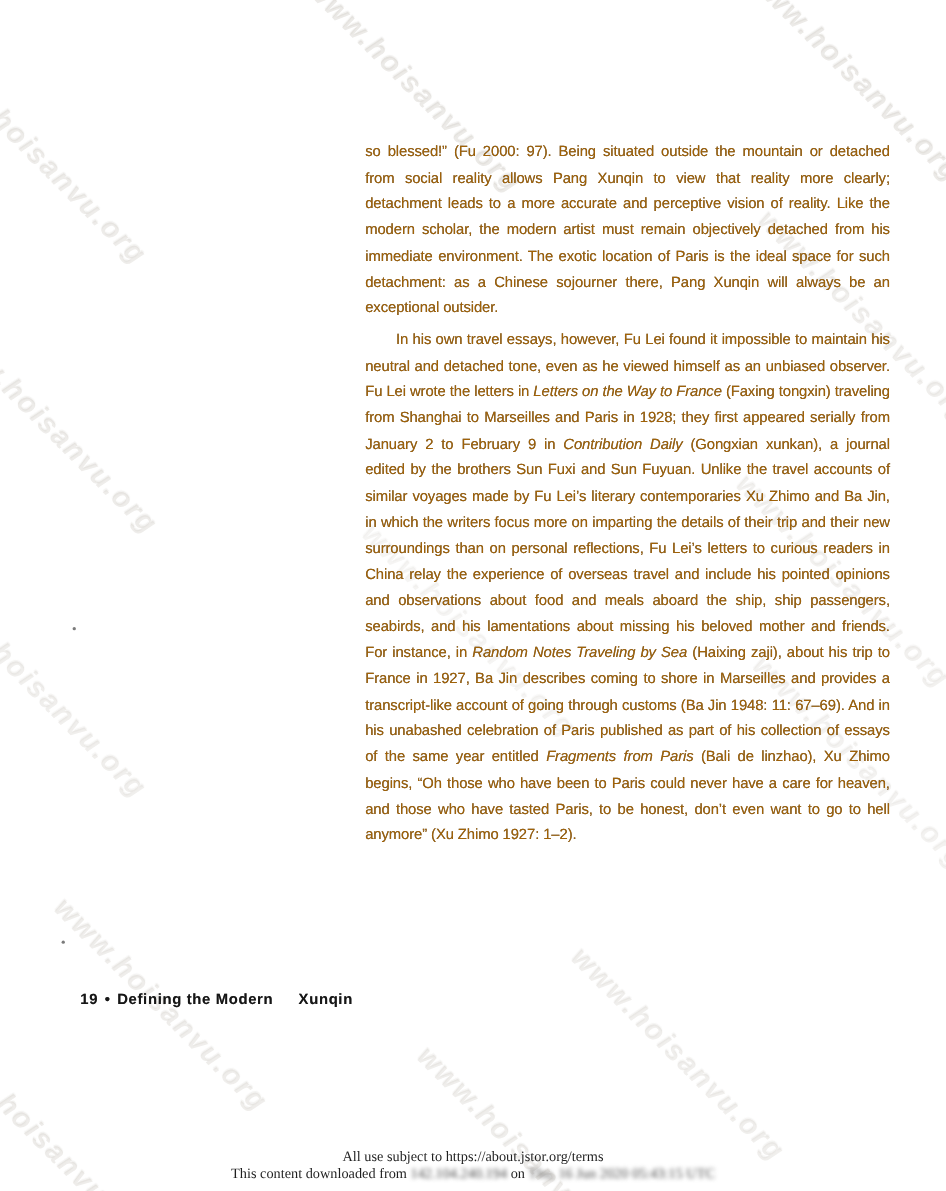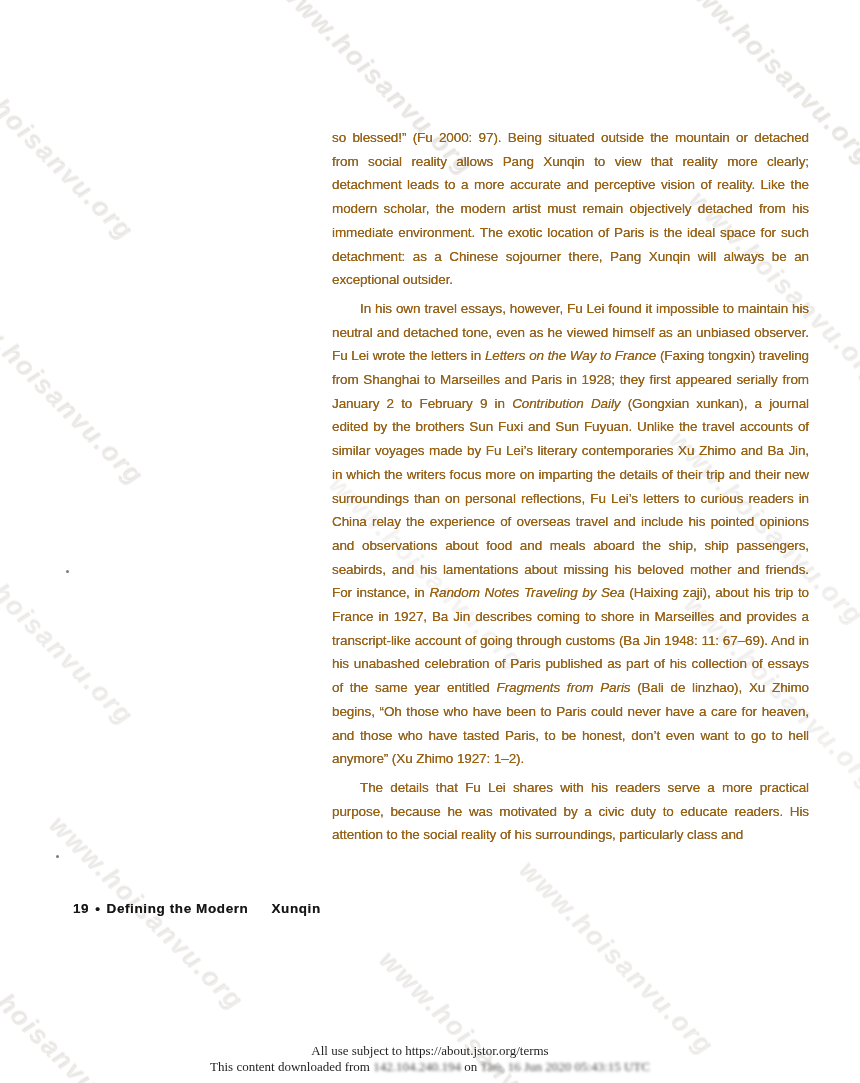--- a/index.html
+++ b/index.html
@@ -114,21 +114,20 @@
       <div class="watermark" style="left: 700px; top: 590px; opacity: 0.55;">www.hoisanvu.org</div>
       <div class="watermark" style="left: 65px; top: 810px; opacity: 0.75;">www.hoisanvu.org</div>
       <div class="watermark" style="left: 535px; top: 855px; opacity: 0.7;">www.hoisanvu.org</div>
       <div class="watermark" style="left: -40px; top: 935px; opacity: 0.8;">www.hoisanvu.org</div>
       <div class="watermark" style="left: 395px; top: 945px; opacity: 0.75;">www.hoisanvu.org</div>
     </div>
 
   <main class="text-column" id="article">
       <p class="para"><span>so blessed!” (Fu 2000: 97). Being situated outside the mountain or detached from social reality allows Pang Xunqin to view that reality more clearly; detachment leads to a more accurate and perceptive vision of reality. Like the modern scholar, the modern artist must remain objectively detached from his immediate environment. The exotic location of Paris is the ideal space for such detachment: as a Chinese sojourner there, Pang Xunqin will always be an exceptional outsider.</span></p>
       <p class="para indent"><span>In his own travel essays, however, Fu Lei found it impossible to maintain his neutral and detached tone, even as he viewed himself as an unbiased observer. Fu Lei wrote the letters in </span><em>Letters on the Way to France</em><span> (Faxing tongxin) traveling from Shanghai to Marseilles and Paris in 1928; they first appeared serially from January 2 to February 9 in </span><em>Contribution Daily</em><span> (Gongxian xunkan), a journal edited by the brothers Sun Fuxi and Sun Fuyuan. Unlike the travel accounts of similar voyages made by Fu Lei’s literary contemporaries Xu Zhimo and Ba Jin, in which the writers focus more on imparting the details of their trip and their new surroundings than on personal reflections, Fu Lei’s letters to curious readers in China relay the experience of overseas travel and include his pointed opinions and observations about food and meals aboard the ship, ship passengers, seabirds, and his lamentations about missing his beloved mother and friends. For instance, in </span><em>Random Notes Traveling by Sea</em><span> (Haixing zaji), about his trip to France in 1927, Ba Jin describes coming to shore in Marseilles and provides a transcript-like account of going through customs (Ba Jin 1948: 11: 67–69). And in his unabashed celebration of Paris published as part of his collection of essays of the same year entitled </span><em>Fragments from Paris</em><span> (Bali de linzhao), Xu Zhimo begins, “Oh those who have been to Paris could never have a care for heaven, and those who have tasted Paris, to be honest, don’t even want to go to hell anymore” (Xu Zhimo 1927: 1–2).</span></p>
-      <p class="para indent"><span>The details that Fu Lei shares with his readers serve a more practical purpose, because he was motivated by a civic duty to educate readers. His attention to the social reality of his surroundings, particularly class and</span></p>
     </main>
 
   <div class="running-footer">
     <span>19</span><span class="sep">•</span><span class="it">Defining the Modern</span><span>Xunqin</span>
   </div>
 
   <div class="jstor-note">
     <div>All use subject to https://about.jstor.org/terms</div>
     <div><span>This content downloaded from </span><span class="blurred">142.104.240.194</span><span> on </span><span class="blurred">Thu, 16 Jun 2020 05:43:15 UTC</span></div>
   </div>

